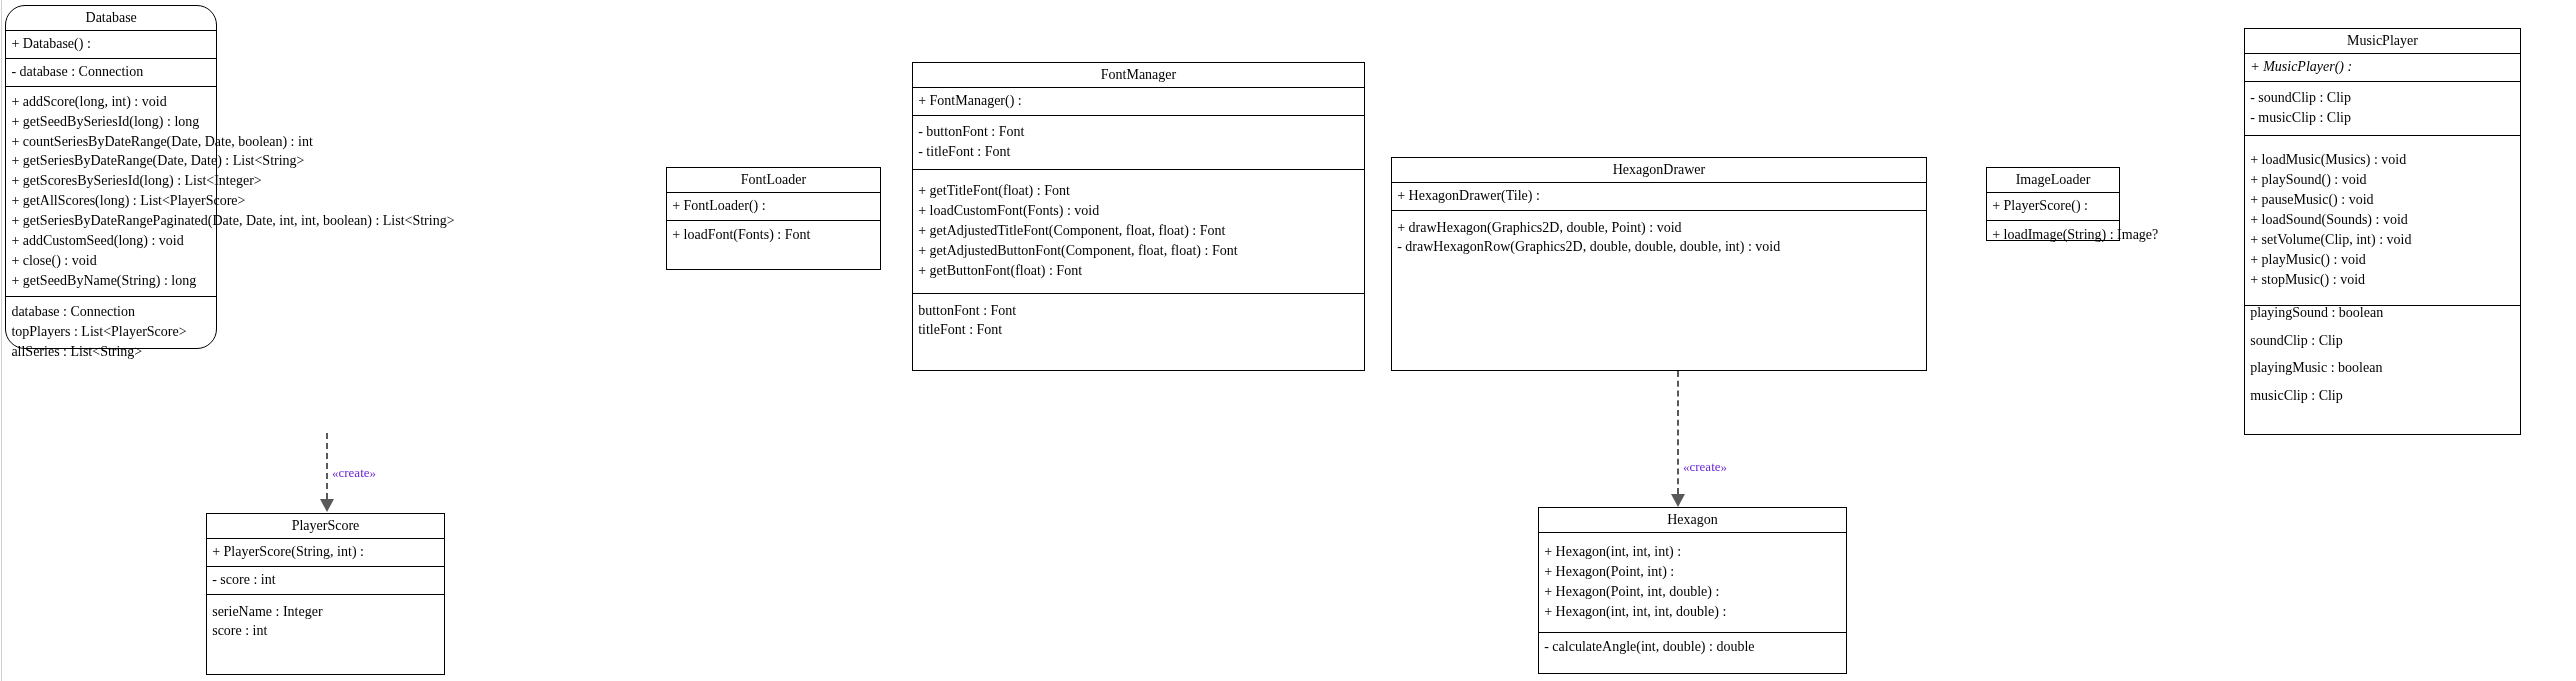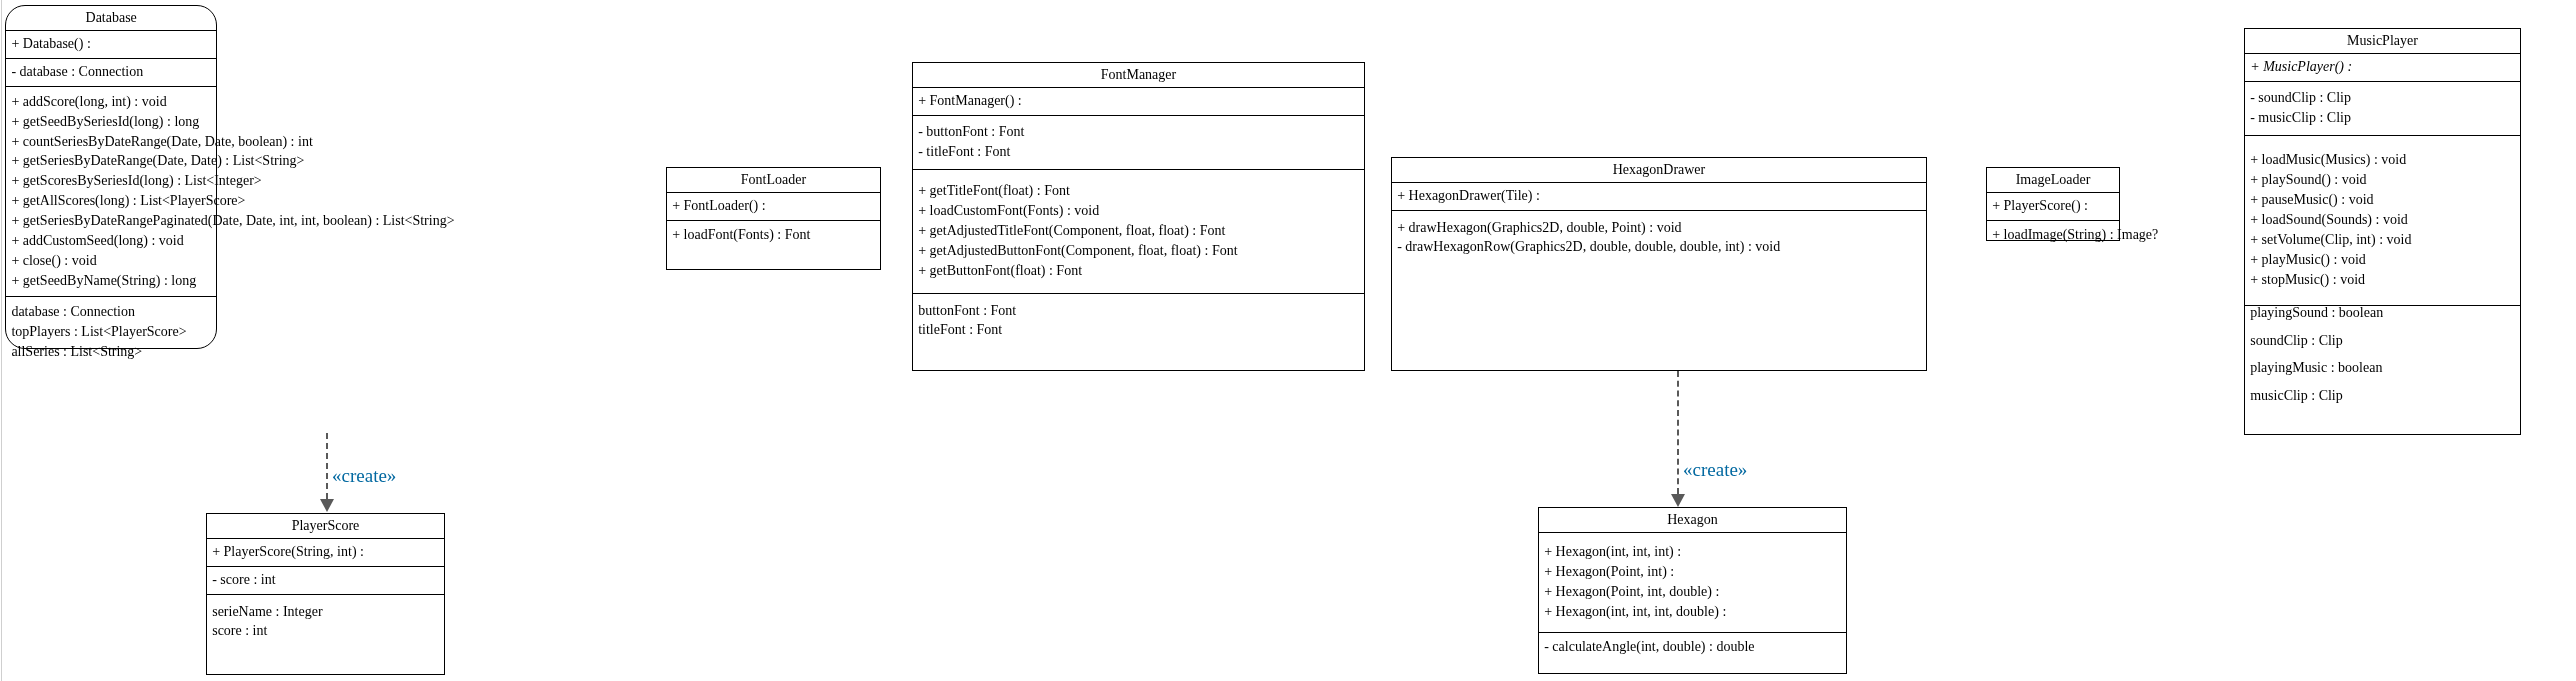--- a/index.html
+++ b/index.html
@@ -63,24 +63,24 @@
   .dep-arrow {
     position: absolute;
     width: 0;
     height: 0;
     border-left: 7.2px solid transparent;
     border-right: 7.2px solid transparent;
     border-top: 13.4px solid #595959;
   }
   .dep-label {
     position: absolute;
-    font-size: 19px;
+    font-size: 13px;
     line-height: 1;
     white-space: nowrap;
-    color: #0369a1;
+    color: #6d28d9;
   }
   
   .page-rule {
     position: absolute;
     background: #cfcfcf;
     width: 1px;
     top: 0;
     bottom: 0;
   }
 </style>

